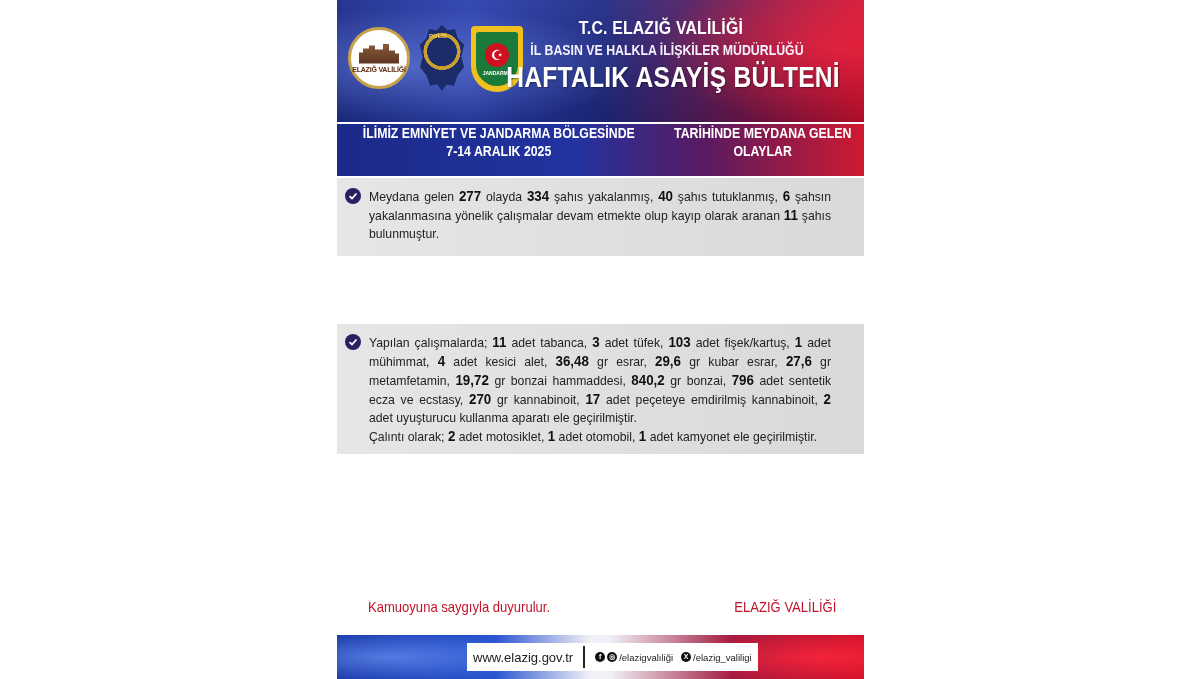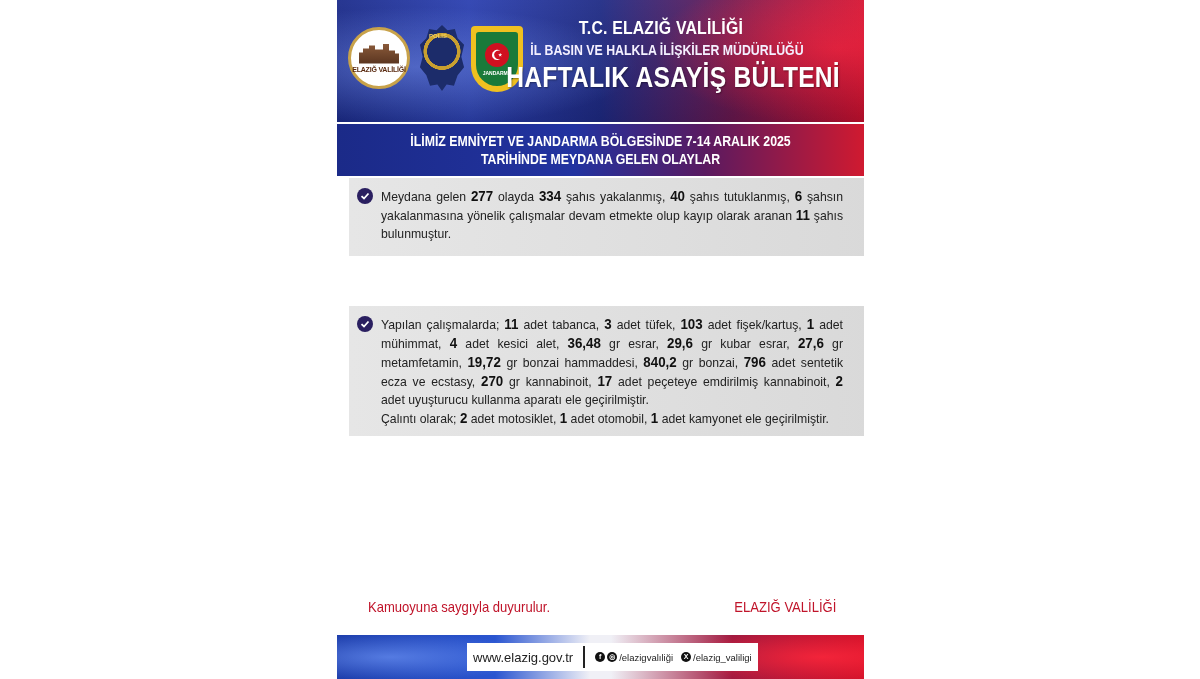--- a/index.html
+++ b/index.html
@@ -52,30 +52,29 @@
   .jandarma-label { font-size: 5px; color: #fff; font-weight: bold; margin-top: 3px; }
   .title-block { position: absolute; right: 24px; top: 18px; text-align: center; z-index: 2; color: #fff; }
   .title-line1 { font-size: 18px; font-weight: bold; letter-spacing: 0.2px; font-family: "Liberation Sans Narrow","Liberation Sans", sans-serif; transform: scaleX(0.88); transform-origin: right; }
   .title-line2 { font-size: 14.5px; font-weight: bold; margin-top: 3px; color: #f4f0ff; transform: scaleX(0.85); transform-origin: right; }
   .title-line3 { font-size: 30px; font-weight: bold; margin-top: 2px; letter-spacing: 0.3px; transform: scaleX(0.82); transform-origin: right; text-shadow: 1px 1px 2px rgba(0,0,0,0.4); }
 
   
   .subheader {
     position: absolute; left: 0; top: 124px; width: 527px; height: 52px;
     background: linear-gradient(90deg, #1b2a88 0%, #2233a0 45%, #5a1a60 70%, #d01a30 100%);
-    color: #fff; text-align: center; display: flex; flex-direction: column; justify-content: center;
+    color: #fff; text-align: center; display: flex; flex-direction: row; justify-content: center;
   }
   .subheader .sh { font-size: 14px; font-weight: bold; line-height: 18px; transform: scaleX(0.88); }
 
   
   .item {
     position: absolute; left: 0; width: 527px; box-sizing: border-box;
     padding: 9px 30px 0 32px; font-size: 13.3px; line-height: 18px; color: #222;
     font-family: "Liberation Sans Narrow","Liberation Sans", sans-serif;
-    margin-left: 12px;
   }
   .item.gray { background: linear-gradient(90deg, #e6e6e6, #d9d9d9); }
   .item .txt { display: block; transform: scaleX(0.92); transform-origin: left; width: 108%; text-align: justify; }
   .item b { font-weight: bold; color: #111; font-size: 14.5px; }
   .check {
     position: absolute; left: 8px; width: 16px; height: 16px; border-radius: 50%;
     background: #2a1f60; display: flex; align-items: center; justify-content: center;
   }
   .check svg { width: 10px; height: 10px; }
 
@@ -132,21 +131,21 @@
   <div class="item gray" style="top:178px;height:78px;">
     <span class="check" style="top:10px;">
         <svg viewBox="0 0 10 10">
           <path d="M1.5 5.2 L4 7.5 L8.5 2.5" stroke="#fff" stroke-width="1.8" fill="none"></path>
         </svg>
       </span>
     <span class="txt">Meydana gelen <b>277</b> olayda <b>334</b> şahıs yakalanmış, <b>40</b> şahıs tutuklanmış, <b>6</b> şahsın yakalanmasına yönelik çalışmalar devam etmekte olup kayıp olarak aranan <b>11</b> şahıs bulunmuştur.</span>
   </div>
 
 
-  <div class="item gray" style="top:306px;height:130px;">
+  <div class="item gray" style="top:324px;height:130px;">
     <span class="check" style="top:10px;">
         <svg viewBox="0 0 10 10">
           <path d="M1.5 5.2 L4 7.5 L8.5 2.5" stroke="#fff" stroke-width="1.8" fill="none"></path>
         </svg>
       </span>
     <span class="txt">Yapılan çalışmalarda; <b>11</b> adet tabanca, <b>3</b> adet tüfek, <b>103</b> adet fişek/kartuş, <b>1</b> adet mühimmat, <b>4</b> adet kesici alet, <b>36,48</b> gr esrar, <b>29,6</b> gr kubar esrar, <b>27,6</b> gr metamfetamin, <b>19,72</b> gr bonzai hammaddesi, <b>840,2</b> gr bonzai, <b>796</b> adet sentetik ecza ve ecstasy, <b>270</b> gr kannabinoit, <b>17</b> adet peçeteye emdirilmiş kannabinoit, <b>2</b> adet uyuşturucu kullanma aparatı ele geçirilmiştir.<br>Çalıntı olarak; <b>2</b> adet motosiklet, <b>1</b> adet otomobil, <b>1</b> adet kamyonet ele geçirilmiştir.</span>
   </div>
 
 
 

